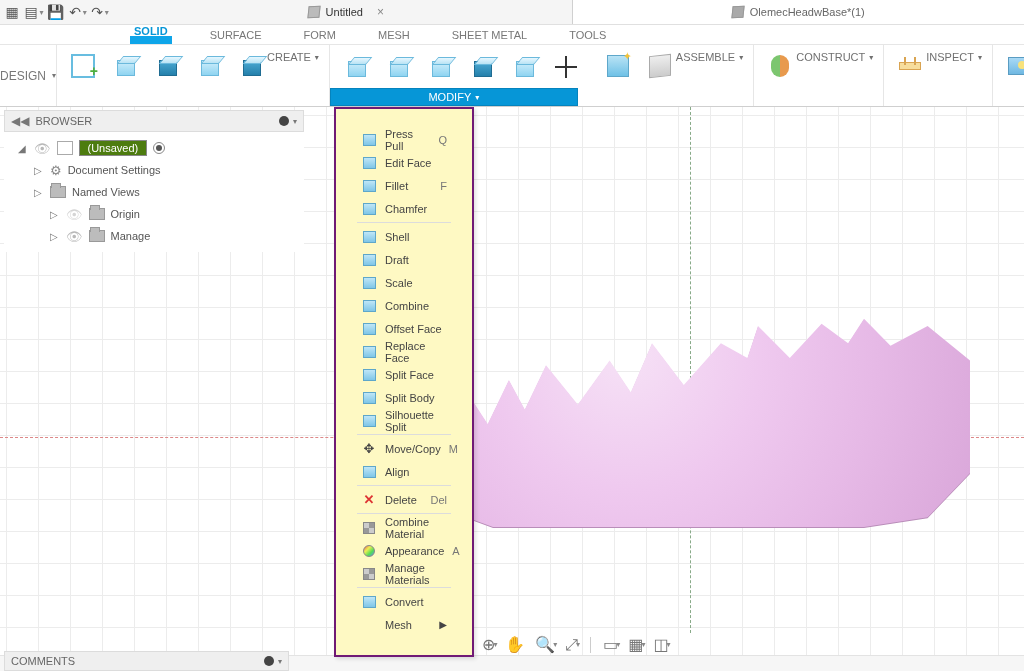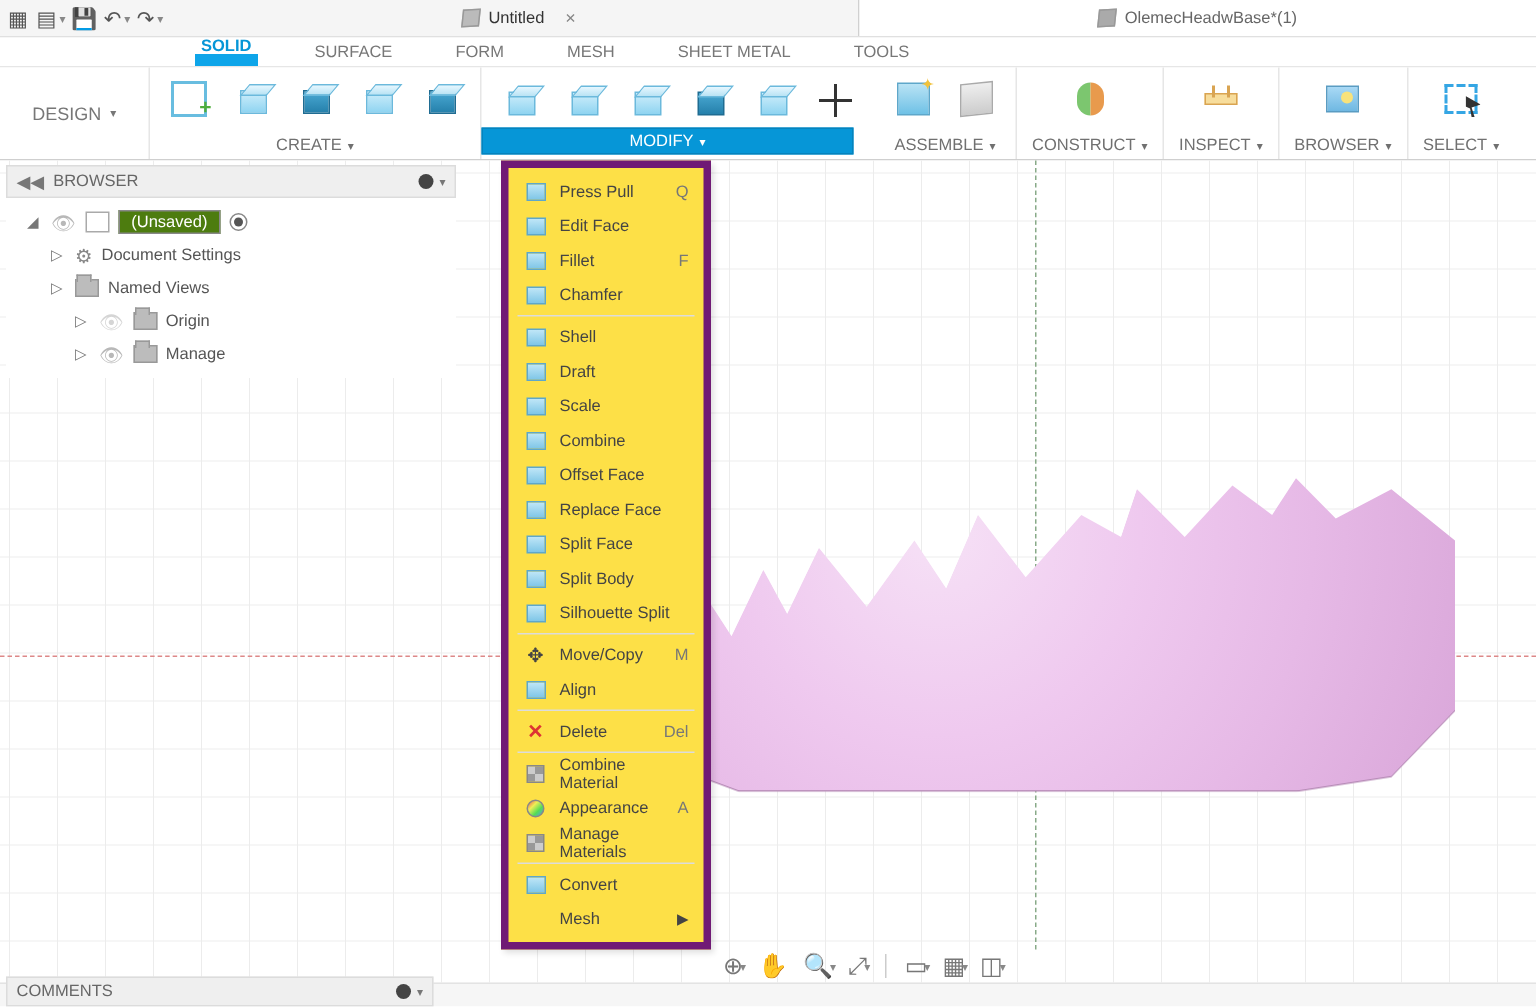--- a/index.html
+++ b/index.html
@@ -22,21 +22,21 @@
     
     .workspace-tabs { height: 20px; display: flex; align-items: center; border-bottom: 1px solid #e6e6e6; padding-left: 130px; gap: 34px; background: #fff; }
     .workspace-tab { font-size: 11px; color: #777; cursor: pointer; padding: 0 4px; height: 100%; display: flex; align-items: center; }
     .workspace-tab.active { color: #0696d7; border-bottom: 8px solid #0ea5e9; font-weight: 600; }
 
     
     .ribbon { height: 62px; display: flex; align-items: stretch; background: #fff; border-bottom: 1px solid #cfcfcf; }
     .design-btn { width: 100px; border-right: 1px solid #e6e6e6; display: flex; align-items: center; justify-content: center; gap: 6px; color: #777; font-size: 12px; cursor: pointer; }
     .design-btn .dd { font-size: 8px; }
 
-    .ribbon-group { border-right: 1px solid #e6e6e6; padding: 3px 10px 0; display: flex; flex-direction: column; align-items: center; justify-content: space-between; }
+    .ribbon-group { border-right: 1px solid #e6e6e6; padding: 3px 10px 0; display: flex; flex-direction: row; justify-content: space-between; }
     .ribbon-group.modify-group { border-right: none; padding: 0; }
     .ribbon-icons { display: flex; gap: 10px; align-items: center; height: 36px; }
     .ribbon-icon { width: 32px; height: 32px; display:flex; align-items:center; justify-content:center; cursor:pointer; }
     .ribbon-lbl { height: 18px; display: flex; align-items: center; gap: 4px; color: #707070; font-size: 11px; cursor: pointer; }
     .ribbon-lbl .dd { font-size: 8px; }
 
     
     .ic-cube { width: 24px; height: 24px; position: relative; }
     .ic-cube::before { content:""; position:absolute; top:6px; left:4px; width:16px;height:14px; background: linear-gradient(#cfeefb,#8fd4f1); border:1px solid #6bb9dc; }
     .ic-cube::after { content:""; position:absolute; top:2px; left:7px; width:16px;height:6px; background: linear-gradient(#e6f7ff,#b9e3f4); border:1px solid #6bb9dc; transform: skewX(-40deg); }
@@ -104,21 +104,21 @@
     .tree-row .ic-folder { width:16px;height:12px;background:#bcbcbc;border:1px solid #999;position:relative;}
     .tree-row .ic-folder::before{content:"";position:absolute;top:-4px;left:0;width:8px;height:4px;background:#bcbcbc;border:1px solid #999;border-bottom:none;}
     .tree-row.root { padding-left:14px; }
     .tree-row.root .box { padding:1px 8px; background:#4d7c0f; color:#fff; border:1px solid #888; font-size:11px; }
     .tree-row.root .radio { width:12px;height:12px;border:1px solid #888;border-radius:50%;display:flex;align-items:center;justify-content:center;}
     .tree-row.root .radio::after { content:"";width:6px;height:6px;border-radius:50%;background:#555;}
     .tree-row.lvl1 { padding-left:30px; }
     .tree-row.lvl2 { padding-left:46px; }
 
     
-    .modify-menu { position:absolute; top:0; left:334px; width:140px; background:#fde047; border:5px solid #701a75; z-index:6; box-shadow: 2px 2px 4px rgba(0,0,0,.12); padding:4px; }
+    .modify-menu { position:absolute; top:0; left:334px; width:140px; background:#fef9c3; border:2px solid #701a75; z-index:6; box-shadow: 2px 2px 4px rgba(0,0,0,.12); padding:19px; }
     .menu-item { display:flex; align-items:center; height:23px; padding:0 6px; gap:8px; cursor:pointer; color:#444; font-size:11px; }
     .menu-item .mi-icon { width:16px; flex:0 0 16px; display:flex;align-items:center;justify-content:center; }
     .menu-item .mi-label { flex:1; }
     .menu-item .mi-short { width:20px; text-align:right; color:#777; }
     .menu-item .mi-arrow { font-size:10px; color:#444; }
     .menu-sep { height:1px; background:#dcdcdc; margin:2px 2px; }
 
     .mi-icon .cube-sm { width:13px;height:12px;background:linear-gradient(#bfe6f7,#7fc6e7);border:1px solid #5ea7ca; }
     .mi-icon .x-red { color:#d33; font-weight:700; font-size:13px; }
     .mi-icon .mat-grid { width:12px;height:12px;background:conic-gradient(#999 0 25%,#ccc 0 50%,#999 0 75%,#ccc 0);border:1px solid #888; }

